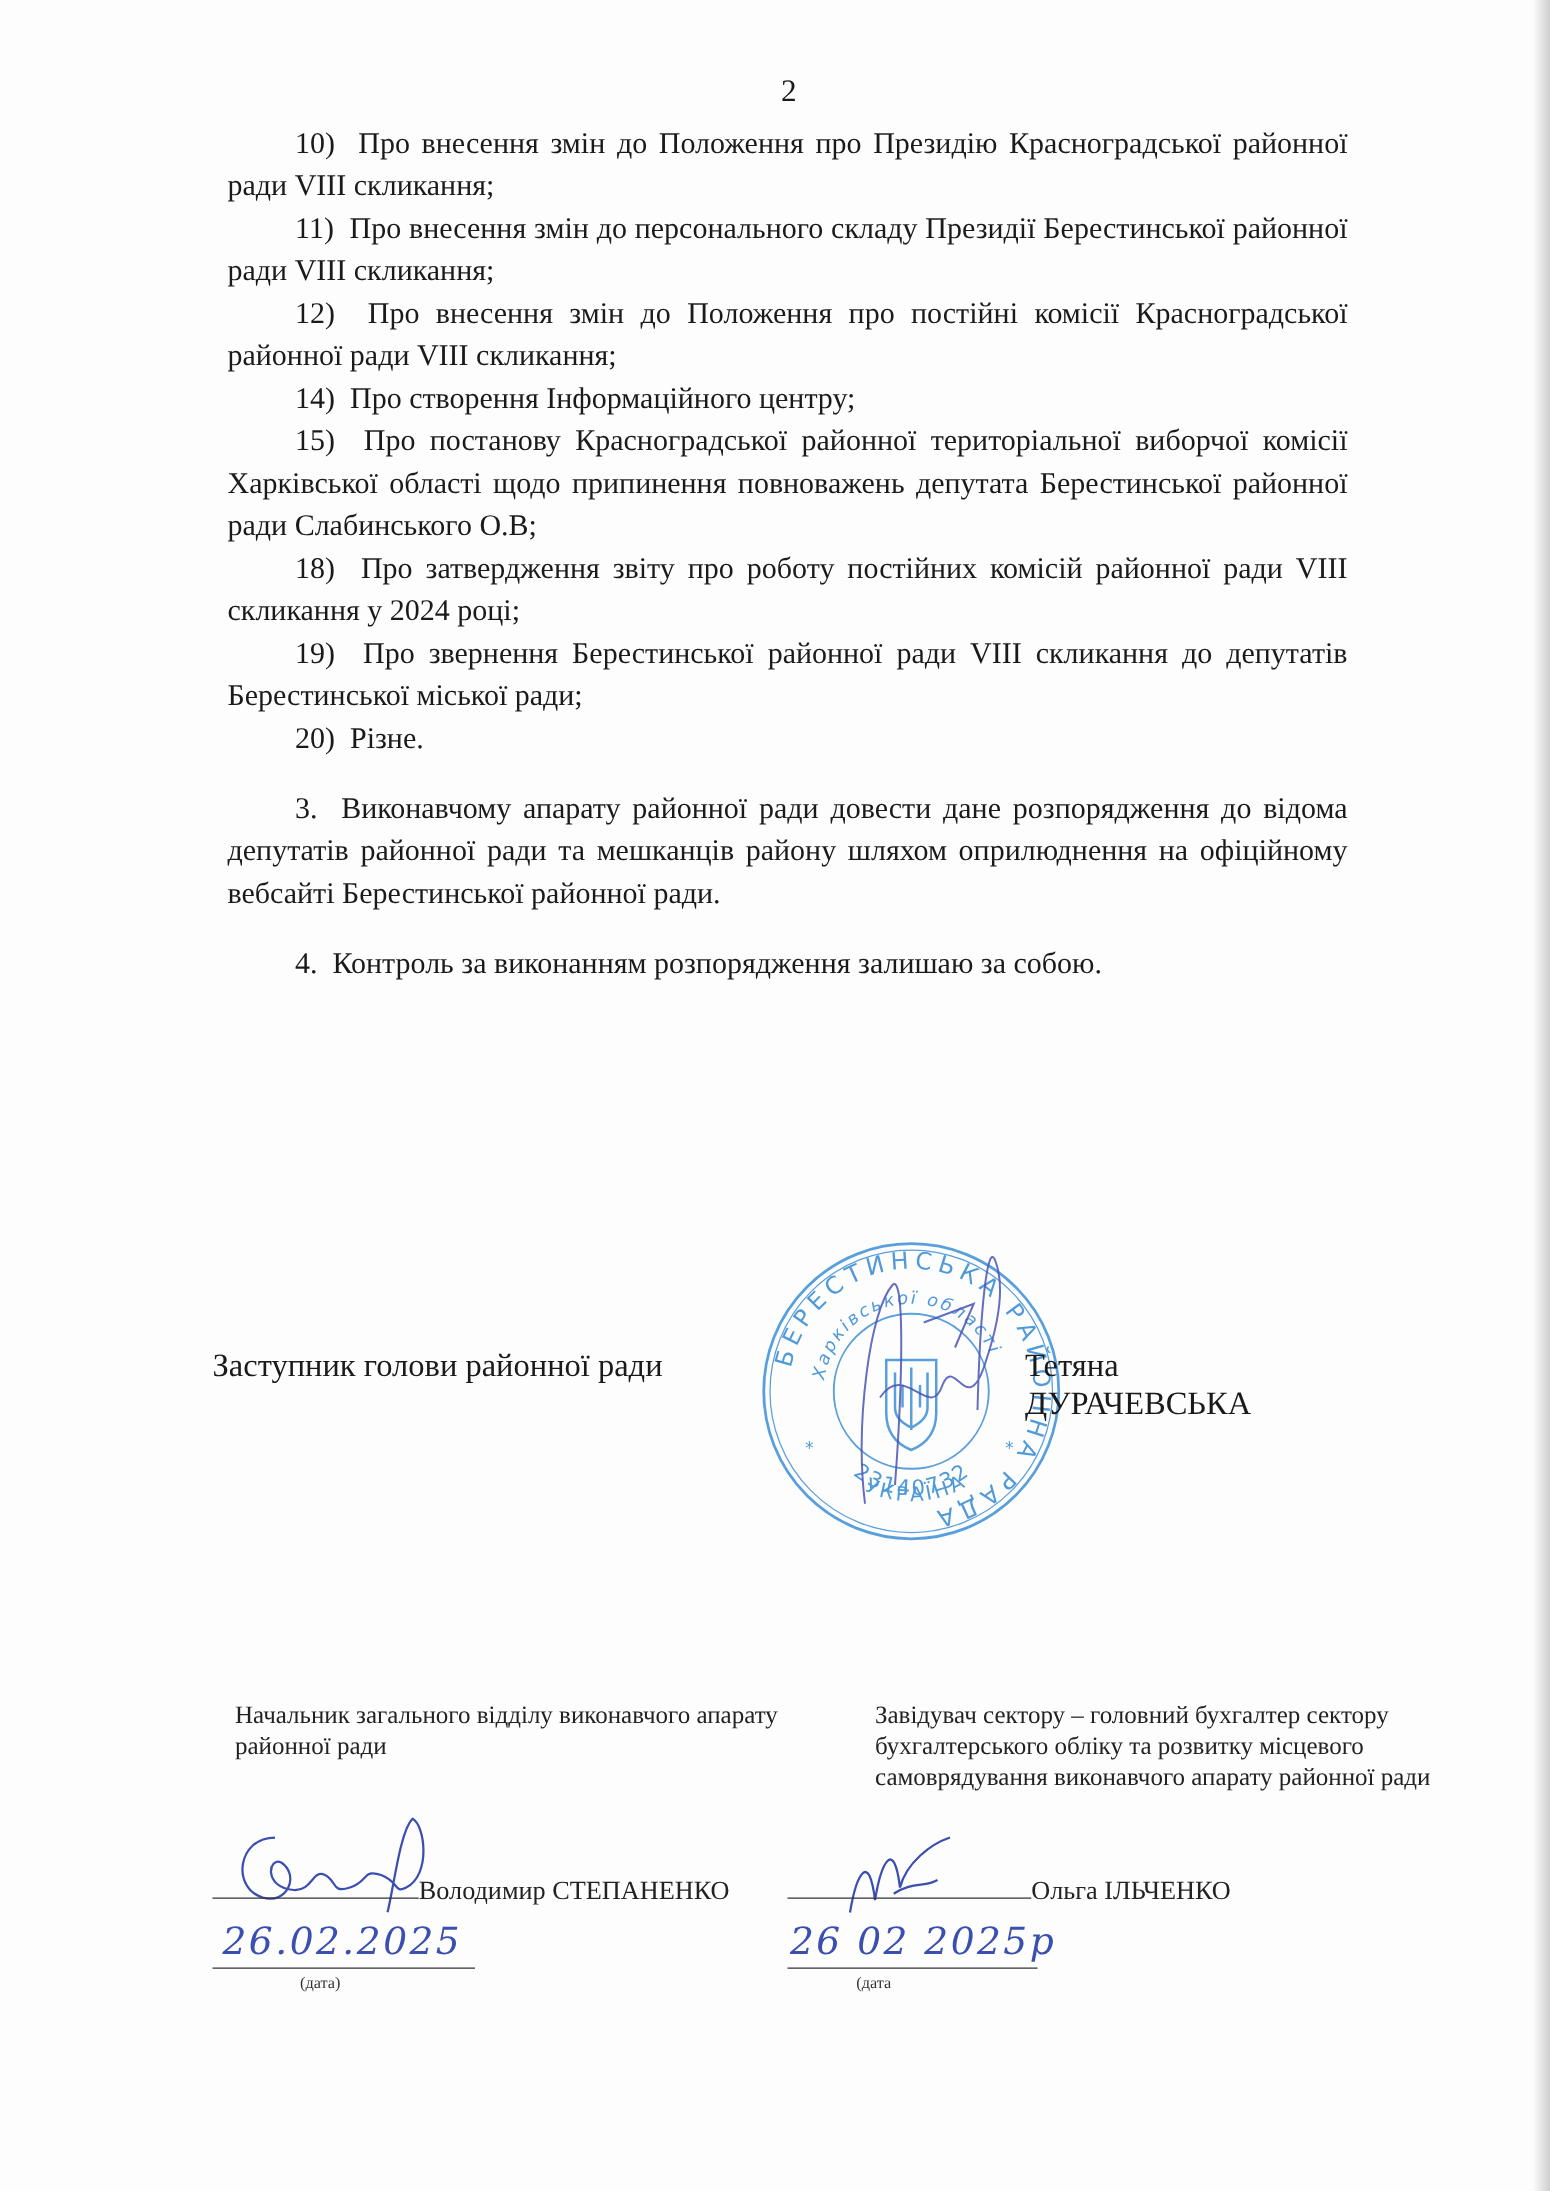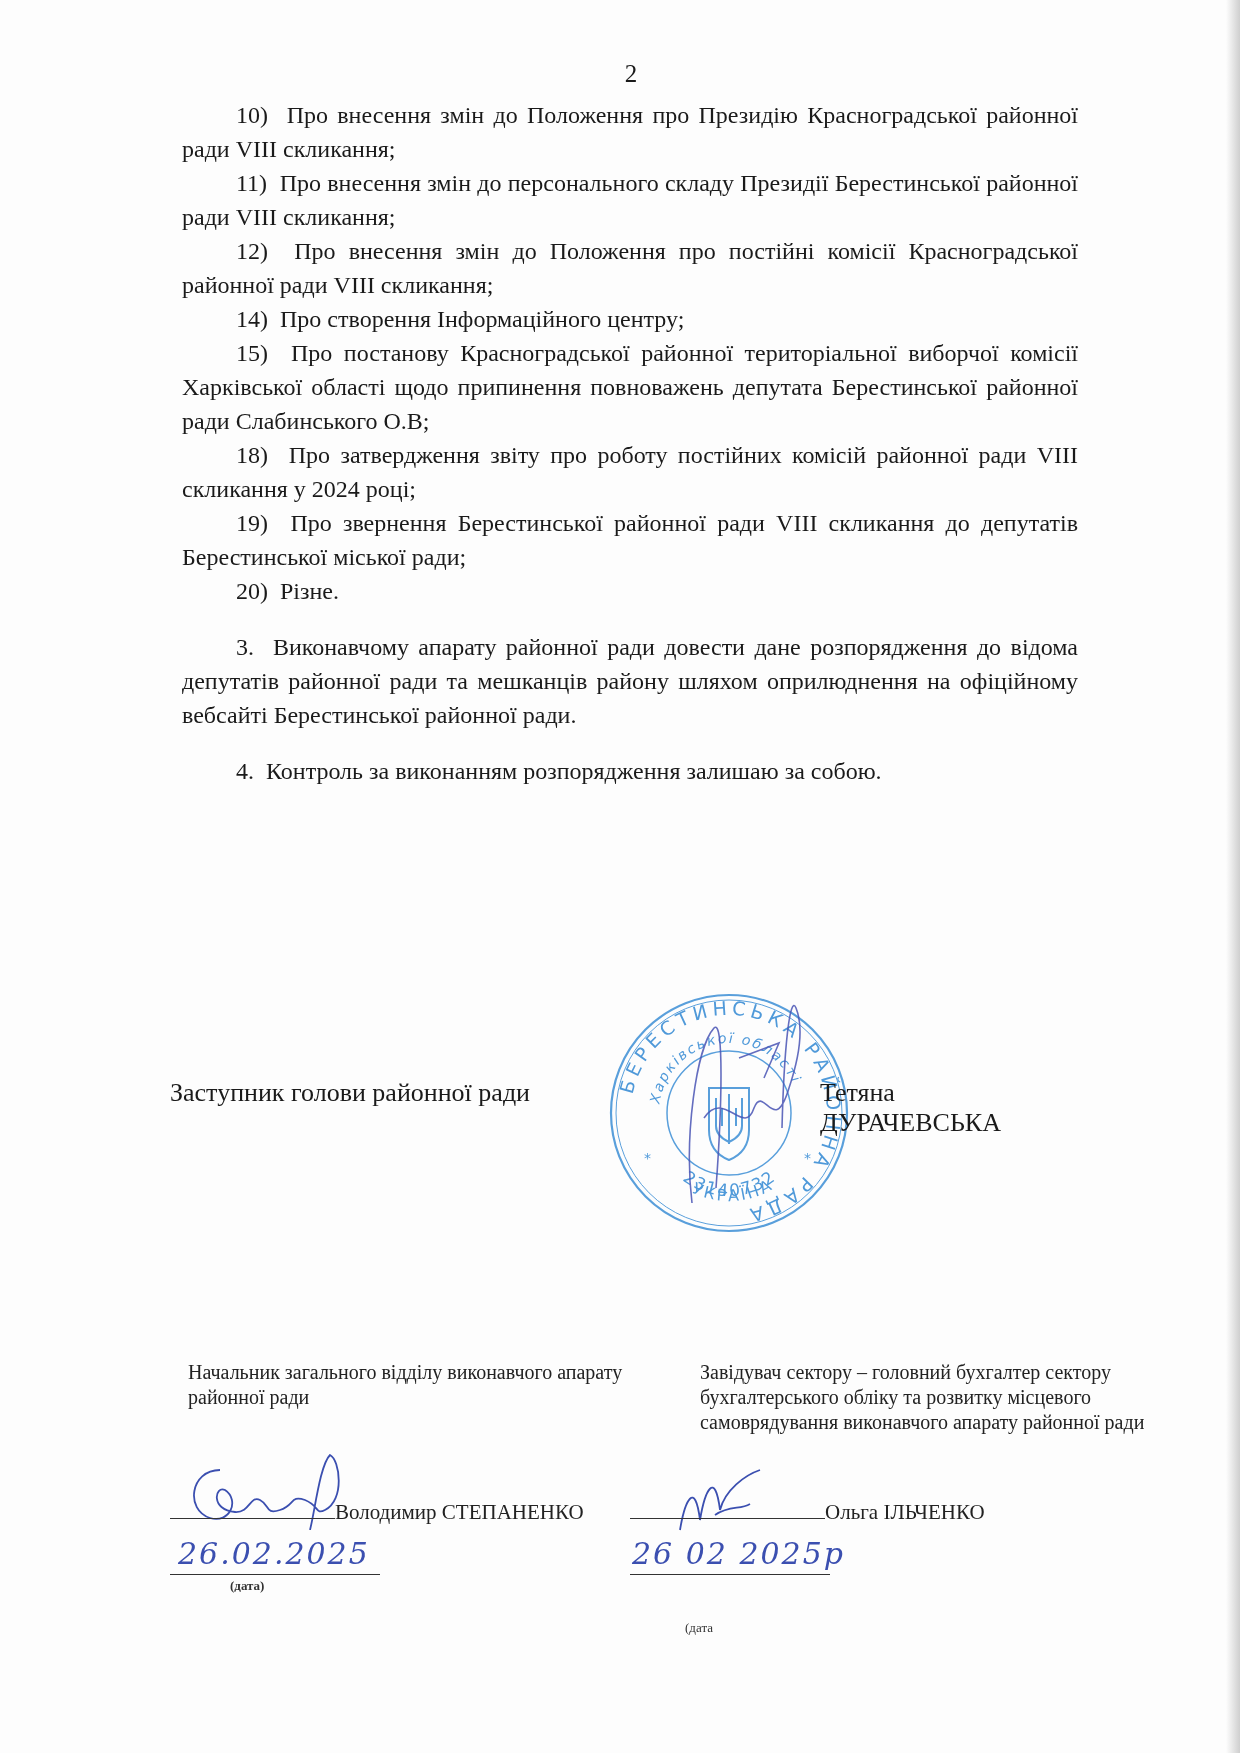--- a/index.html
+++ b/index.html
@@ -138,26 +138,26 @@
   <svg class="sig-svg" style="left:180px; top:1440px;" width="170" height="90">
     <g fill="none" stroke="#3b4fb0" stroke-width="1.8">
       <path d="M40 30 C 10 30, 5 70, 30 78 C 50 84, 60 60, 45 50 C 35 45, 30 70, 55 72 C 70 73, 70 55, 80 60 C 90 65, 85 75, 100 70 C 115 65, 110 55, 125 60 C 140 66, 135 75, 145 70 C 165 60, 160 20, 150 15 C 140 25, 135 70, 130 90"></path>
     </g>
   </svg>
   <div class="sig-line" style="left:170px; top:1500px;">
     <span class="underline" style="width:165px;"></span><span>Володимир СТЕПАНЕНКО</span>
   </div>
   <div class="handwriting" style="left:178px; top:1536px;">26.02.2025</div>
   <div style="position:absolute; left:170px; top:1574px; width:210px; border-bottom:1px solid #333;"></div>
-  <div class="date-label" style="left:230px; top:1578px;font-weight:bold;">(дата)</div>
+  <div class="date-label" style="left:240px; top:1578px;">(дата)</div>
 
   <svg class="sig-svg" style="left:660px; top:1460px;" width="120" height="80">
     <g fill="none" stroke="#3b4fb0" stroke-width="1.8">
       <path d="M20 70 C 25 40, 35 20, 40 60 C 45 30, 55 10, 60 50 C 65 30, 85 15, 100 10 M55 55 C 70 45, 80 50, 90 44"></path>
     </g>
   </svg>
   <div class="sig-line" style="left:630px; top:1500px;">
     <span class="underline" style="width:195px;"></span><span>Ольга ІЛЬЧЕНКО</span>
   </div>
   <div class="handwriting" style="left:632px; top:1536px;">26 02 2025р</div>
   <div style="position:absolute; left:630px; top:1574px; width:200px; border-bottom:1px solid #333;"></div>
-  <div class="date-label" style="left:685px; top:1578px;margin-top:42px;">(дата</div>
+  <div class="date-label" style="left:685px; top:1578px;">(дата</div>
 </div>
 
 </body></html>

